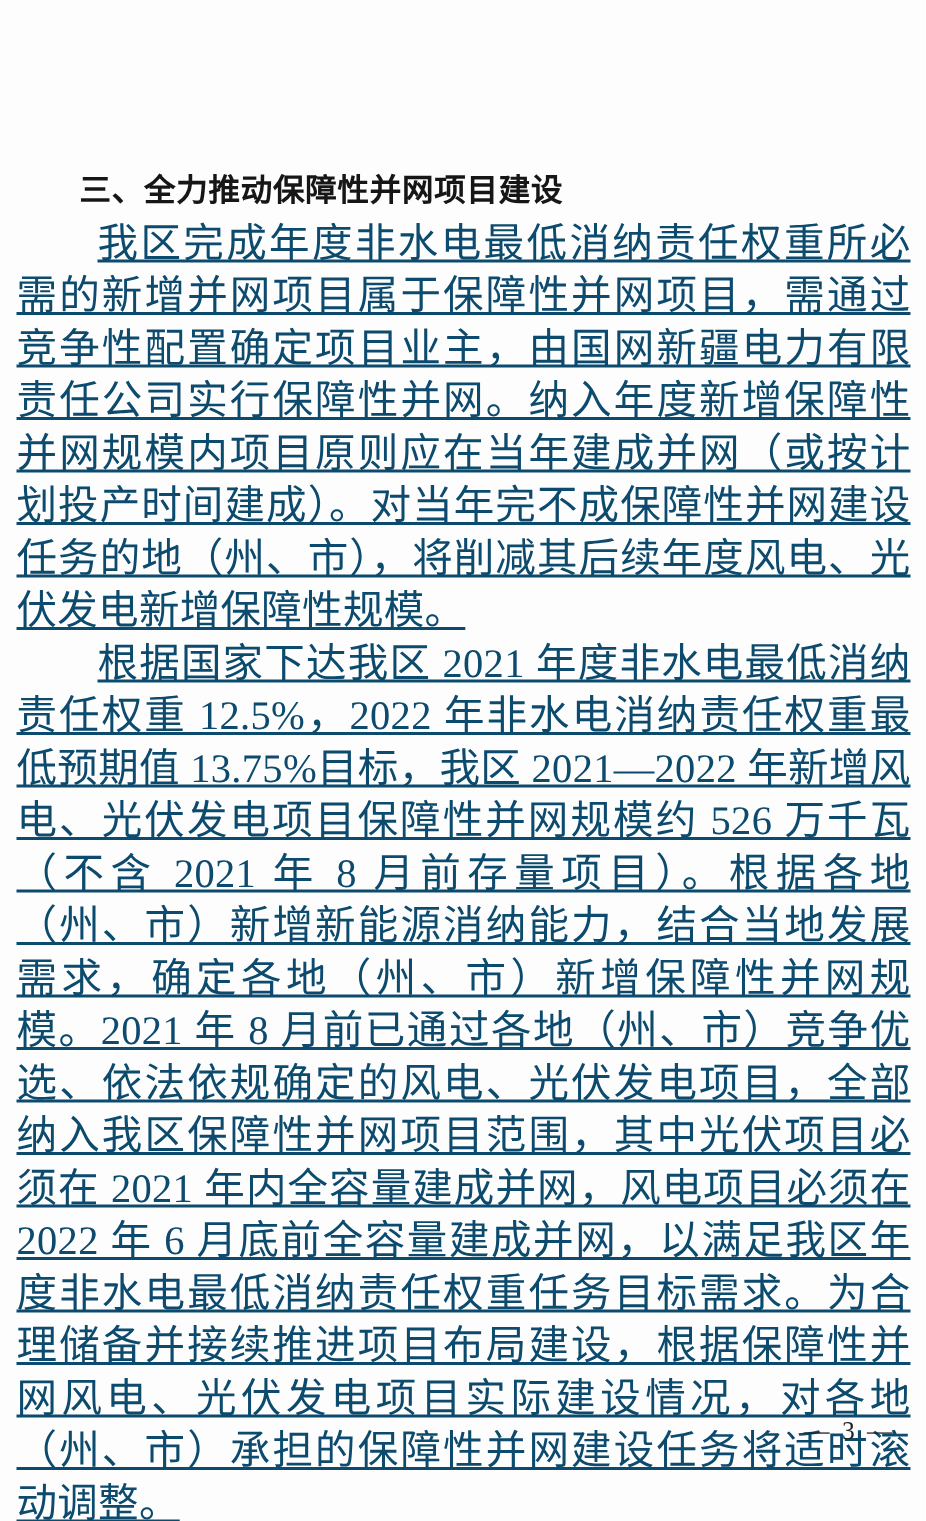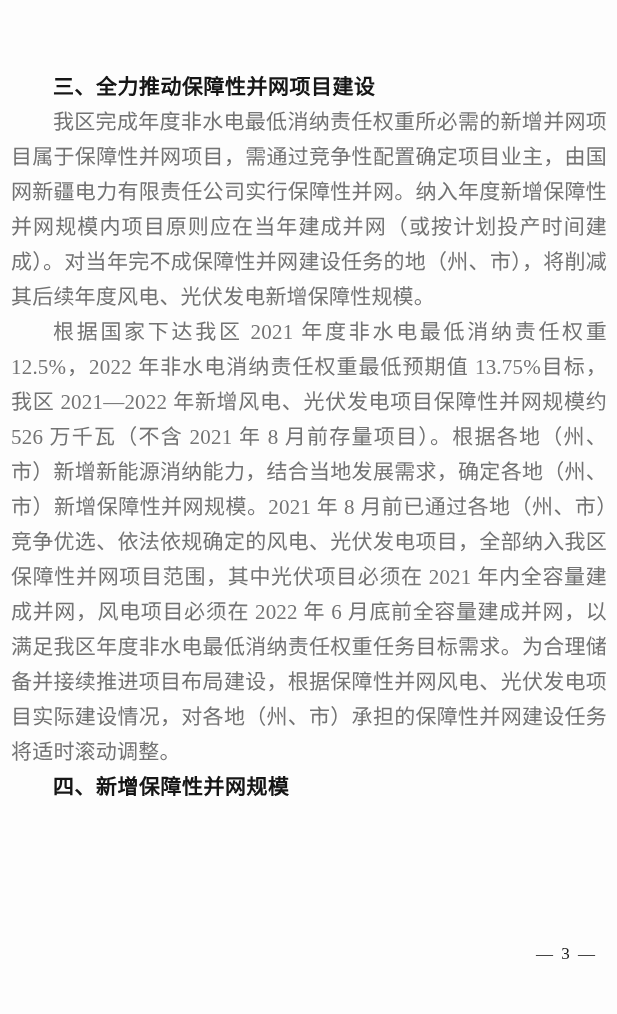--- a/index.html
+++ b/index.html
@@ -10,44 +10,45 @@
     background: #ffffff;
   }
 
   .page {
     position: relative;
     width: 617px;
     height: 1014px;
     background: #fdfdfd;
     color: #1d1d1d;
     font-family: "Liberation Serif", "DejaVu Serif", serif;
-    padding: 70px 10px 0 11px;
+    padding: 110px 10px 0 11px;
     overflow: hidden;
   }
 
   .doc-heading {
     font-family: "DejaVu Sans", "Liberation Sans", sans-serif;
     font-size: 21px;
     font-weight: 700;
     line-height: 35px;
     margin: 0;
     text-indent: 2em;
     letter-spacing: 0.5px;
     color: #161616;
   }
 
   .doc-paragraph {
-    font-size: 21px;
+    font-size: 27px;
     line-height: 35px;
     margin: 0;
     text-indent: 2em;
     text-align: justify;
     text-justify: inter-character;
     letter-spacing: 0.2px;
-    color: #737373;
+    color: #0c4a6e;
+    text-decoration: underline;
   }
 
   .page-number {
     position: absolute;
     right: 20px;
     bottom: 52px;
     font-size: 17px;
     line-height: 17px;
     letter-spacing: 2px;
     color: #222222;

